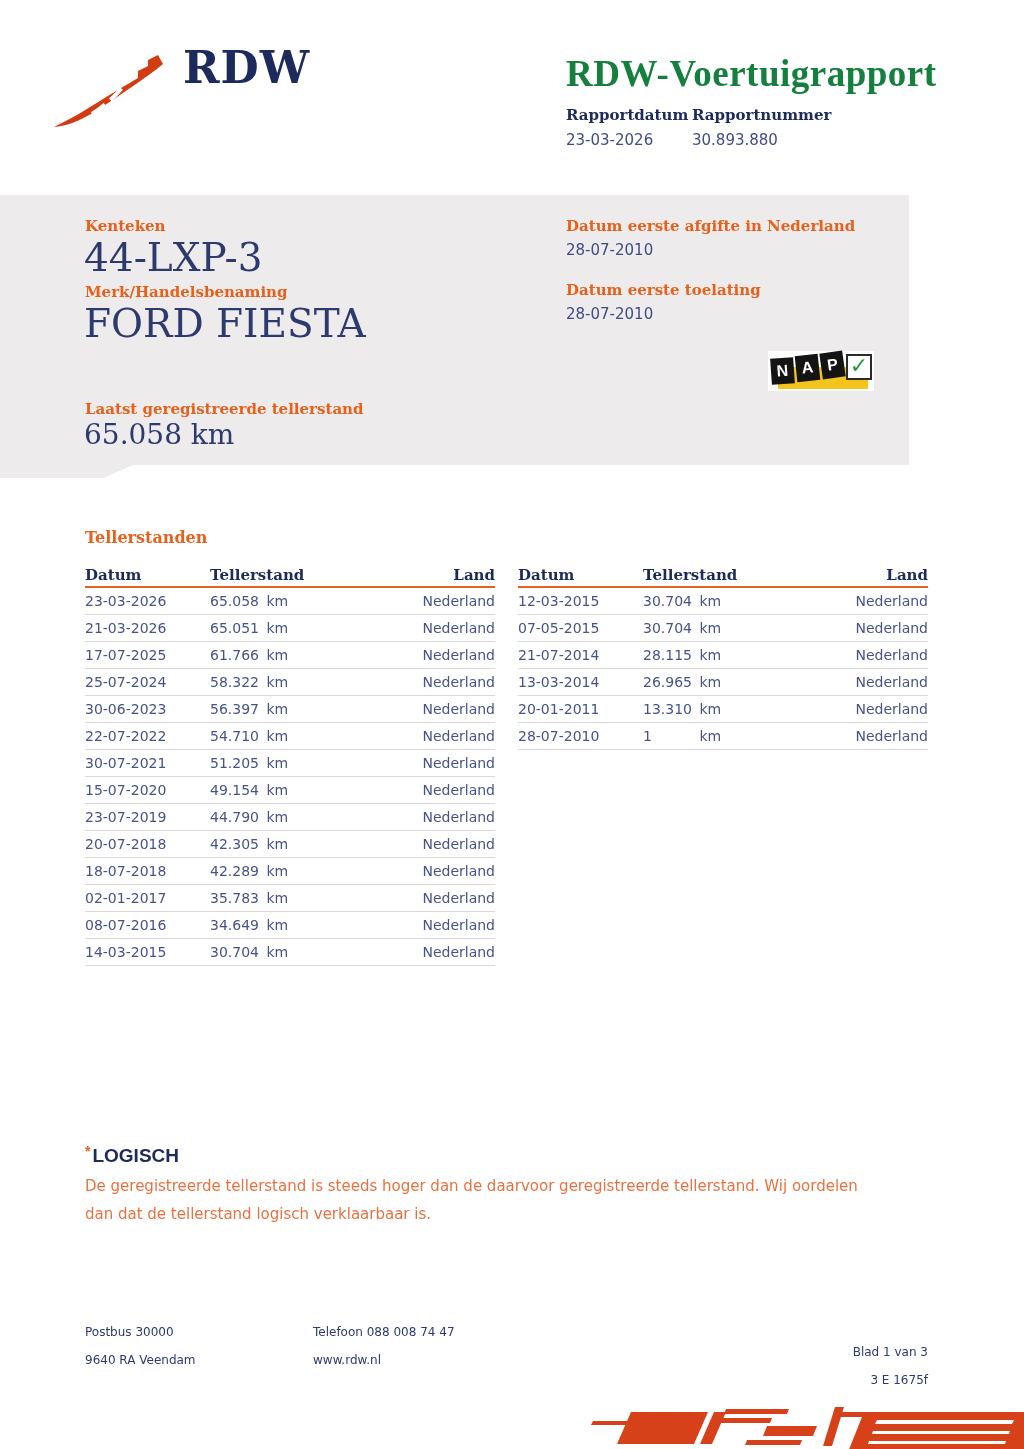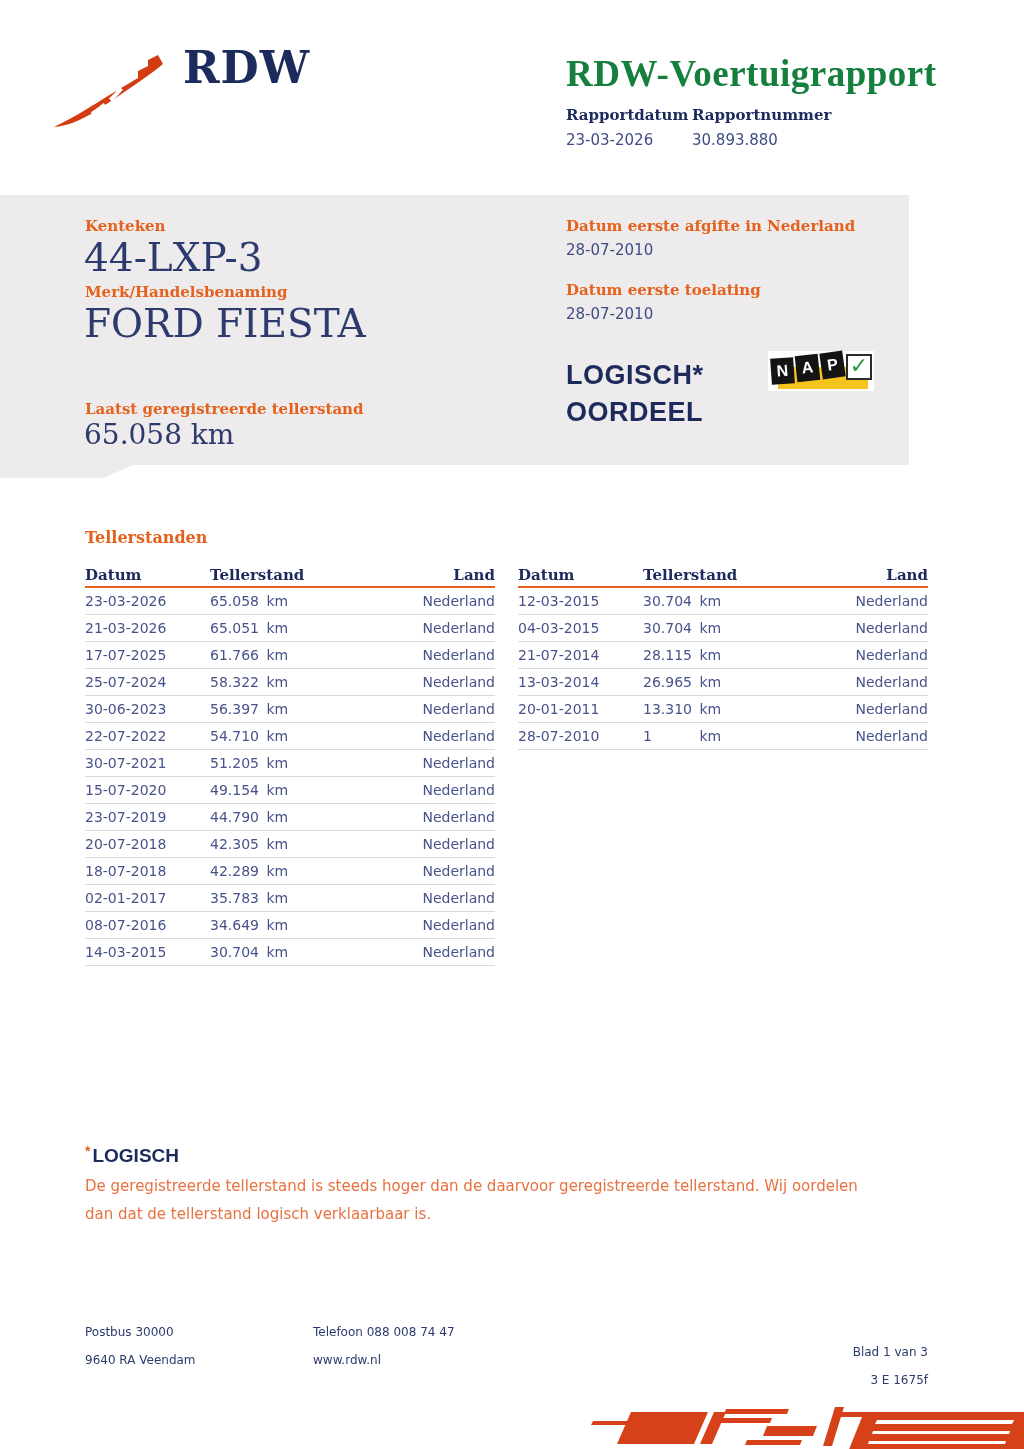--- a/index.html
+++ b/index.html
@@ -86,24 +86,20 @@
     <div class="abs olabel" style="left:85px;top:88px">Merk/Handelsbenaming</div>
     <div class="abs bigval" style="left:84px;top:106px">FORD FIESTA</div>
     <div class="abs olabel" style="left:85px;top:205px">Laatst geregistreerde tellerstand</div>
     <div class="abs bigval" style="left:84px;top:223px;font-size:28px">65.058 km</div>
 
     <div class="abs olabel" style="left:566px;top:22px">Datum eerste afgifte in Nederland</div>
     <div class="abs midval" style="left:566px;top:46px">28-07-2010</div>
     <div class="abs olabel" style="left:566px;top:86px">Datum eerste toelating</div>
     <div class="abs midval" style="left:566px;top:110px">28-07-2010</div>
 
-    <div class="abs oordeel" style="left:566px;top:162px">
-      <div>LOGISCH*</div>
-      <div>OORDEEL</div>
-    </div>
 
     <div class="abs nap">
       <div class="nap-yellow"></div>
       <div class="nap-tile" style="left:3px;top:7px;transform:rotate(-4deg)">N</div>
       <div class="nap-tile" style="left:28px;top:4px;transform:rotate(-6deg)">A</div>
       <div class="nap-tile" style="left:53px;top:1px;transform:rotate(-8deg)">P</div>
       <div class="nap-check" style="left:78px;top:3px">✓</div>
     </div>
   </div>
 
@@ -195,21 +191,21 @@
       <span class="c-stand">Tellerstand</span>
       <span class="c-land">Land</span>
     </div>
     <div>
         <div class="trow">
           <span class="c-datum">12-03-2015</span>
           <span class="c-stand"><span class="num">30.704</span>&nbsp;km</span>
           <span class="c-land">Nederland</span>
         </div>
         <div class="trow">
-          <span class="c-datum">04-03-2015</span>
+          <span class="c-datum">07-05-2015</span>
           <span class="c-stand"><span class="num">30.704</span>&nbsp;km</span>
           <span class="c-land">Nederland</span>
         </div>
         <div class="trow">
           <span class="c-datum">21-07-2014</span>
           <span class="c-stand"><span class="num">28.115</span>&nbsp;km</span>
           <span class="c-land">Nederland</span>
         </div>
         <div class="trow">
           <span class="c-datum">13-03-2014</span>

